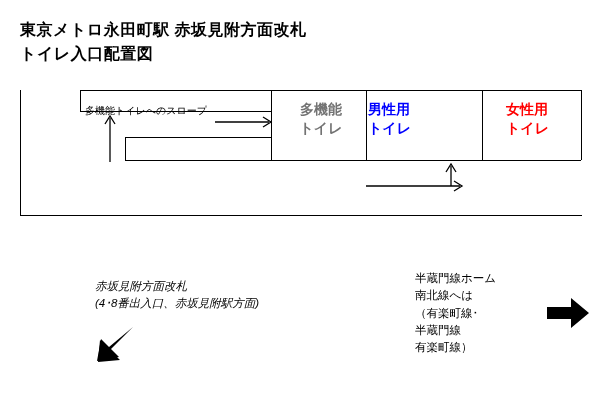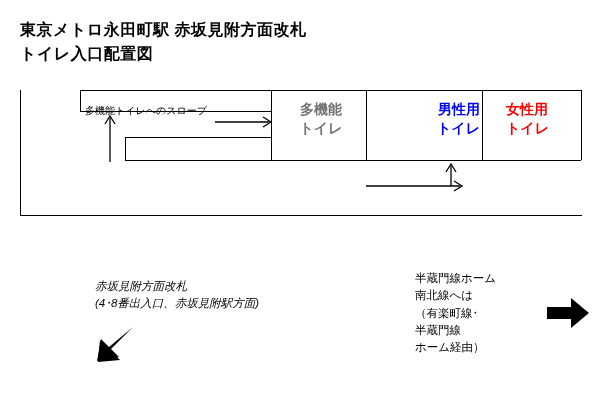--- a/index.html
+++ b/index.html
@@ -148,21 +148,21 @@
     <div class="vline" style="left:80px; top:0px; height:22px;"></div>
     <div class="hline" style="left:80px; top:21px; width:191px;"></div>
     <div class="vline" style="left:125px; top:48px; height:22px;"></div>
     <div class="hline" style="left:125px; top:47px; width:146px;"></div>
 
     <div class="room-label lbl-multi" style="left:281px; top:10px; width:80px;">
       <span>多機能</span><br>
       <span>トイレ</span>
     </div>
 
-    <div class="room-label lbl-male" style="left:380px; top:10px; width:100px; text-align:right;">
+    <div class="room-label lbl-male" style="left:368px; top:10px; width:100px; text-align:left;">
       <span>男性用</span><br>
       <span>トイレ</span>
     </div>
 
     <div class="room-label lbl-female" style="left:506px; top:10px; width:100px; text-align:left;">
       <span>女性用</span><br>
       <span>トイレ</span>
     </div>
 
     <div class="slope-label" style="left:85px; top:14px;">
@@ -202,20 +202,20 @@
       <rect x="24" y="2" width="0" height="0"></rect>
     </g>
     <path d="M41,5 L19,27 L27,35 L5,39 L9,17 L17,25 Z" fill="#000000"></path>
   </svg>
 
   <div class="caption" style="left:415px; top:270px; text-align:left;">
     <span class="cap-main">半蔵門線ホーム</span>
     <span class="cap-sub">南北線へは</span>
     <span class="cap-sub">（有楽町線･</span>
     <span class="cap-sub">半蔵門線</span>
-    <span class="cap-sub">ホーム経由）</span>
+    <span class="cap-sub">有楽町線）</span>
   </div>
 
   <svg class="big-arrow" style="left:545px; top:296px;" width="46" height="34" viewBox="0 0 46 34">
     <path d="M2,11 L26,11 L26,2 L44,17 L26,32 L26,23 L2,23 Z" fill="#000000"></path>
   </svg>
 
 </div>
 
 </body></html>

